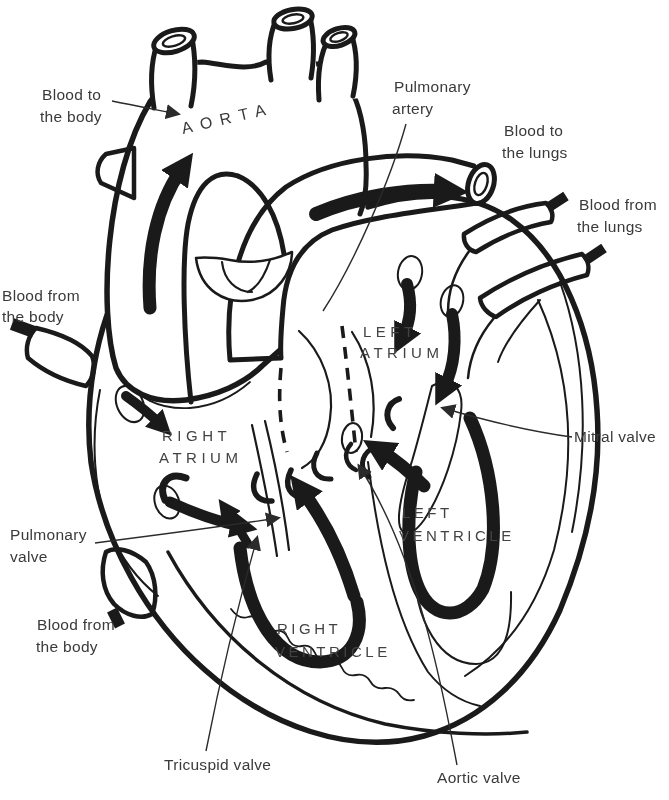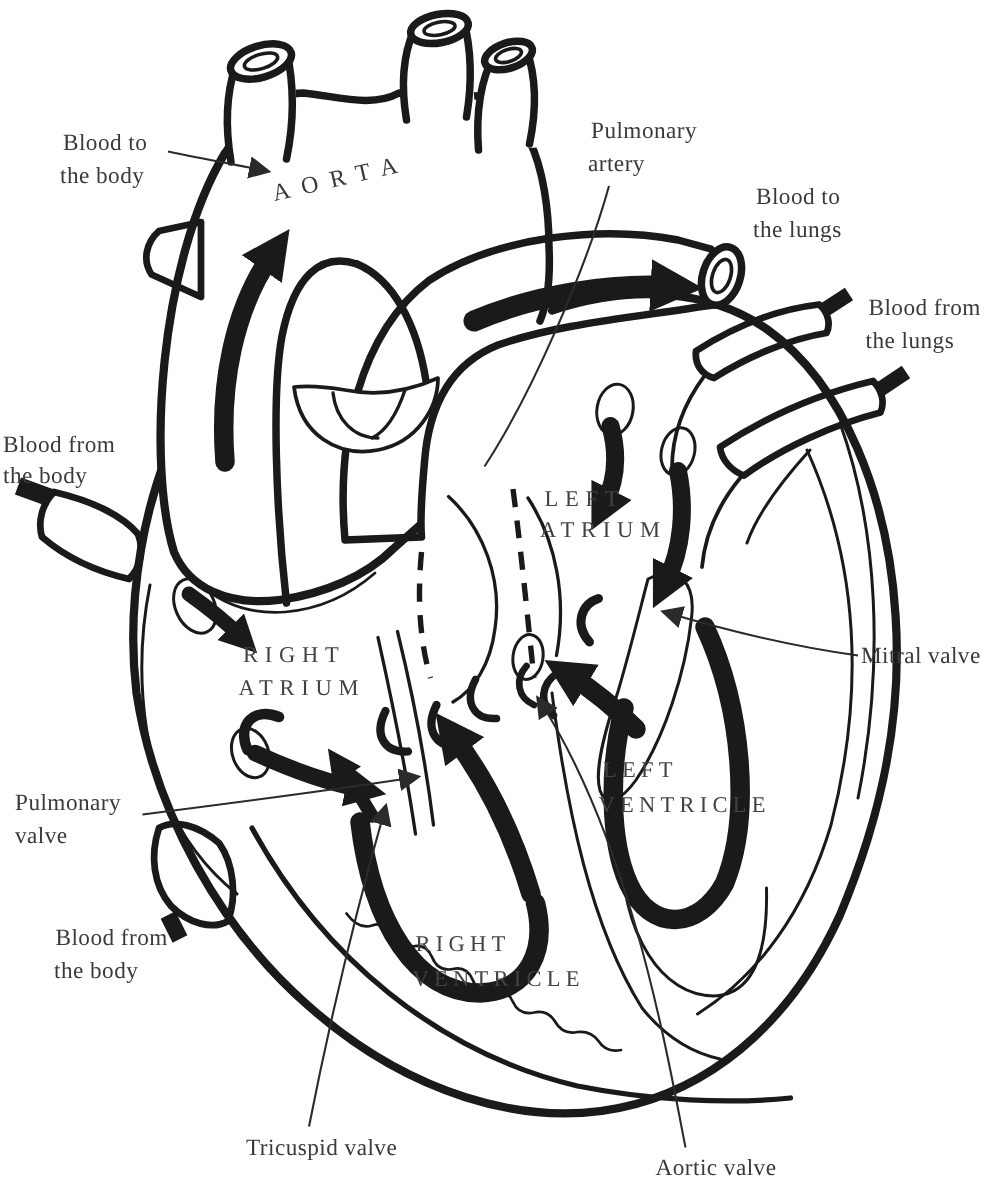--- a/index.html
+++ b/index.html
@@ -1,17 +1,17 @@
 <!DOCTYPE html>
 <html><head>
 <meta charset="utf-8">
 <style>
   html,body{margin:0;padding:0;background:#ffffff;}
   .stage{position:relative;width:669px;height:800px;background:#ffffff;overflow:hidden;
-         font-family:Liberation Serif, serif;}
+         font-family:Liberation Sans, sans-serif;}
   svg{display:block;}
   .ink{stroke:#1a1a1a;fill:none;stroke-linecap:round;stroke-linejoin:round;}
   .fillwhite{fill:#ffffff;}
   .arrow{stroke:#1a1a1a;fill:none;stroke-linecap:round;}
   .leader{stroke:#2b2b2b;stroke-width:1.4;fill:none;}
   .ann{font-size:15.5px;fill:#3a3a3a;letter-spacing:0.3px;}
   .chamber{font-size:15px;fill:#424242;}
   .aorta-text{font-size:16px;fill:#3a3a3a;letter-spacing:8px;}
   .dash{stroke:#1a1a1a;stroke-width:3.6;fill:none;stroke-dasharray:12 9;stroke-linecap:butt;}
 </style>

